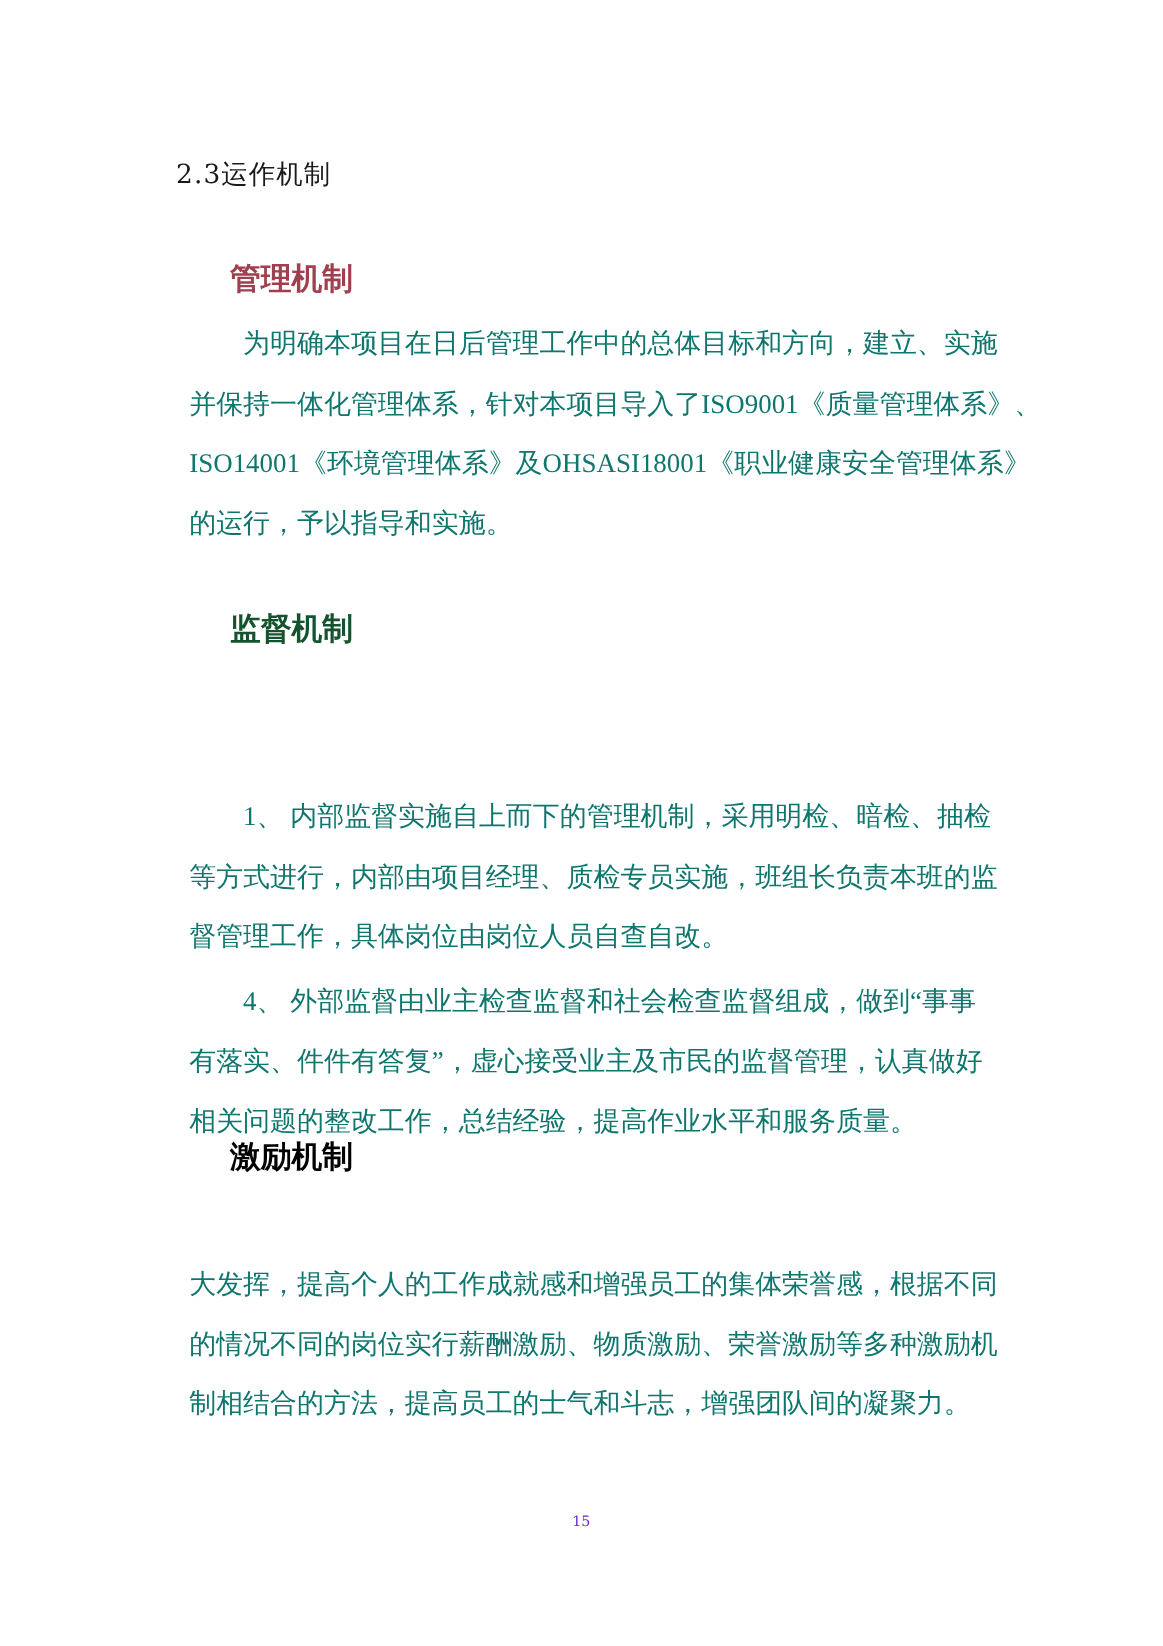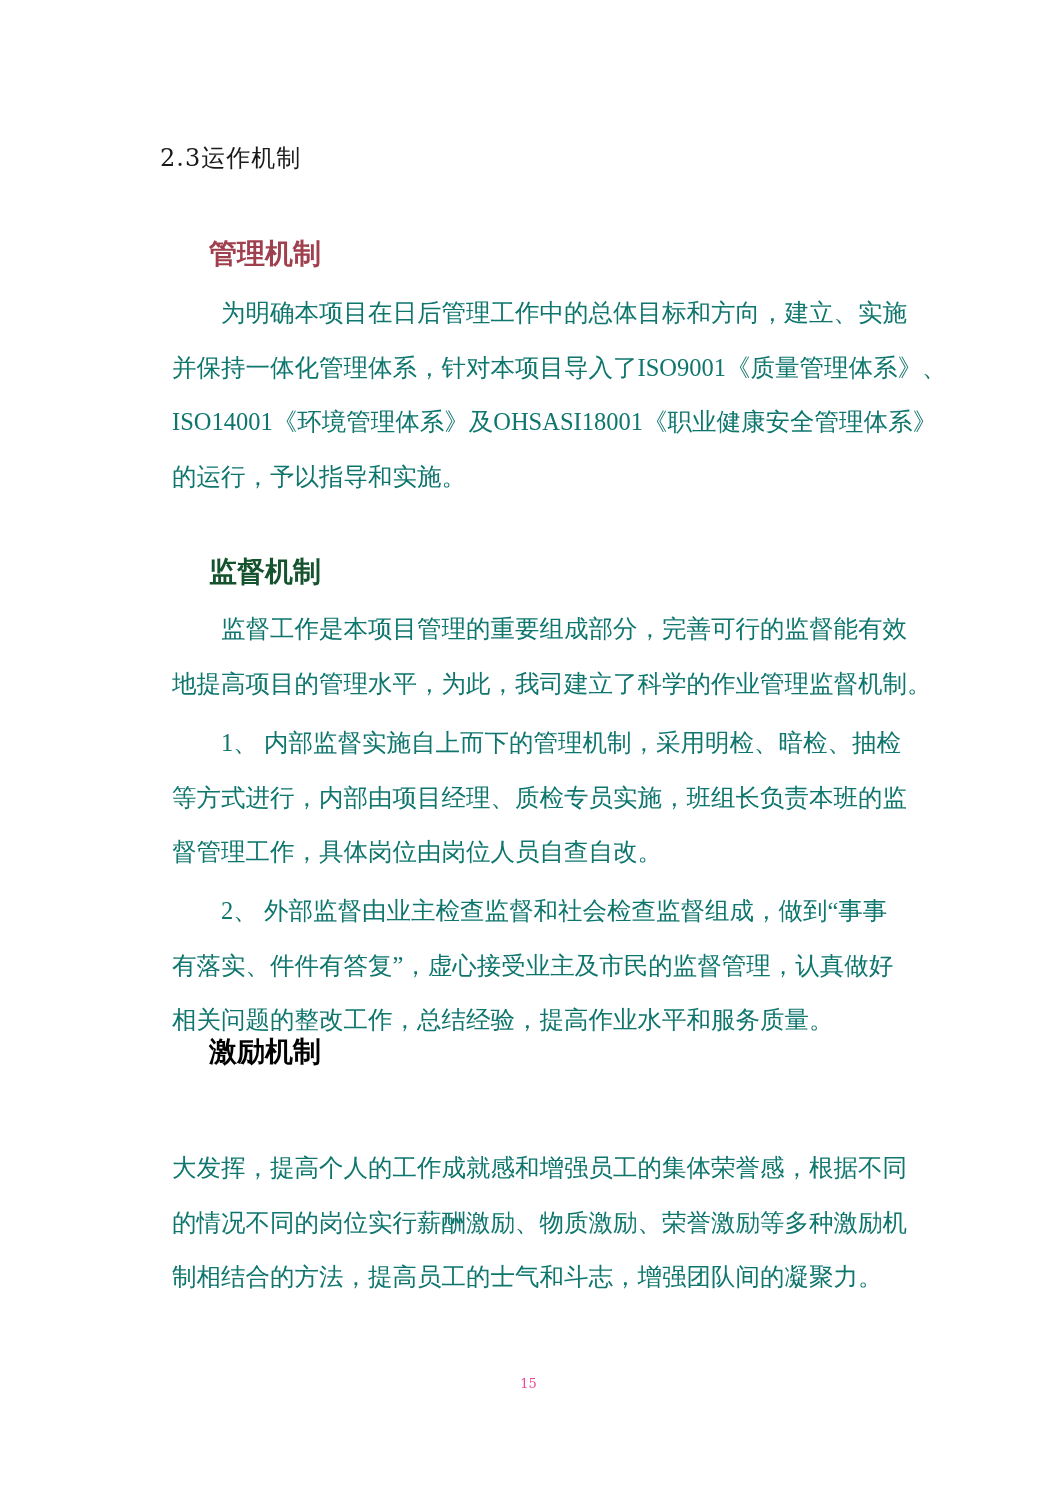--- a/index.html
+++ b/index.html
@@ -62,54 +62,50 @@
     .para .line.first {
       padding-left: 49px;
     }
     .page-number {
       position: absolute;
       left: 0;
       width: 1057px;
       top: 1376px;
       text-align: center;
       font-size: 13px;
-      color: #ec4899;
+      color: #6d28d9;
     }
   </style>
 </head>
 <body>
 
 <div class="page">
 
   <div class="section-title">2.3运作机制</div>
 
   <div class="subheading" style="top:238px; color:#a0404e;">管理机制</div>
 
   <p class="para" style="top:286px;">
     <span class="line first">为明确本项目在日后管理工作中的总体目标和方向，建立、实施</span>
     <span class="line">并保持一体化管理体系，针对本项目导入了ISO9001《质量管理体系》、</span>
     <span class="line">ISO14001《环境管理体系》及OHSASI18001《职业健康安全管理体系》</span>
     <span class="line">的运行，予以指导和实施。</span>
   </p>
 
   <div class="subheading" style="top:556px; color:#14532d;">监督机制</div>
 
-  <p class="para" style="top:602px;">
-    <span class="line first">监督工作是本项目管理的重要组成部分，完善可行的监督能有效</span>
-    <span class="line">地提高项目的管理水平，为此，我司建立了科学的作业管理监督机制。</span>
-  </p>
 
   <p class="para" style="top:716px;">
     <span class="line first">1、 内部监督实施自上而下的管理机制，采用明检、暗检、抽检</span>
     <span class="line">等方式进行，内部由项目经理、质检专员实施，班组长负责本班的监</span>
     <span class="line">督管理工作，具体岗位由岗位人员自查自改。</span>
   </p>
 
   <p class="para" style="top:884px;">
-    <span class="line first">2、 外部监督由业主检查监督和社会检查监督组成，做到“事事</span>
+    <span class="line first">4、 外部监督由业主检查监督和社会检查监督组成，做到“事事</span>
     <span class="line">有落实、件件有答复”，虚心接受业主及市民的监督管理，认真做好</span>
     <span class="line">相关问题的整改工作，总结经验，提高作业水平和服务质量。</span>
   </p>
 
   <div class="subheading" style="top:1036px; color:#000000;">激励机制</div>
 
   <p class="para" style="top:1141px;">
     <span class="line">大发挥，提高个人的工作成就感和增强员工的集体荣誉感，根据不同</span>
     <span class="line">的情况不同的岗位实行薪酬激励、物质激励、荣誉激励等多种激励机</span>
     <span class="line">制相结合的方法，提高员工的士气和斗志，增强团队间的凝聚力。</span>

